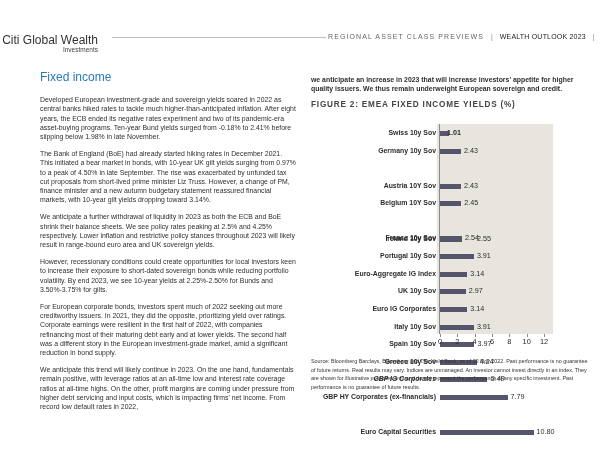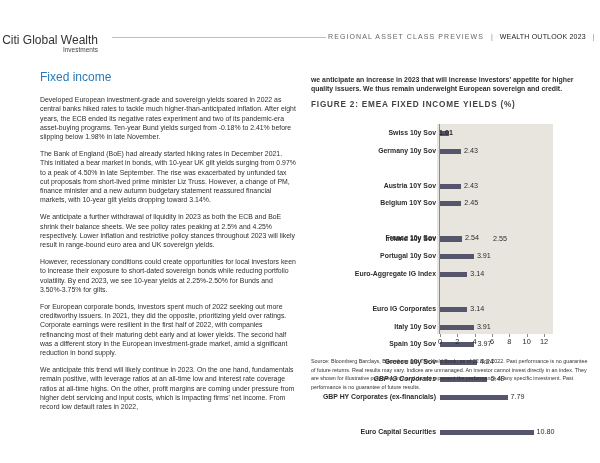--- a/index.html
+++ b/index.html
@@ -67,21 +67,21 @@
   <p class="para">we anticipate an increase in 2023 that will increase investors' appetite for higher quality issuers. We thus remain underweight European sovereign and credit.</p>
   <div class="fig-title">FIGURE 2: EMEA FIXED INCOME YIELDS (%)</div>
 </div>
 
 <div class="chart" id="chart">
   <div class="chart-bg"></div>
   <div class="axis-line"></div>
 <div class="row" style="top: 5px;">
       <span class="row-label">Swiss 10y Sov</span>
       <div class="bar" style="width: 8.75333px; background: rgb(85, 86, 107);"></div>
-      <span class="val" style="left: 128px; font-weight: bold;">1.01</span>
+      <span class="val" style="left: 136px; font-weight: bold;">1.01</span>
     </div>
     <div class="row" style="top: 22.6px;">
       <span class="row-label">Germany 10y Sov</span>
       <div class="bar" style="width: 21.06px; background: rgb(85, 86, 107);"></div>
       <span class="val" style="left: 153.06px;">2.43</span>
     </div>
     <div class="row" style="top: 57.8px;">
       <span class="row-label">Austria 10Y Sov</span>
       <div class="bar" style="width: 21.06px; background: rgb(85, 86, 107);"></div>
       <span class="val" style="left: 153.06px;">2.43</span>
@@ -92,31 +92,36 @@
       <span class="val" style="left: 153.233px;">2.45</span>
     </div>
     <div class="row" style="top: 110px;">
       <span class="row-label">France 10y Sov</span>
       <div class="bar" style="width: 22.0133px; background: rgb(85, 86, 107);"></div>
       <span class="val" style="left: 154.013px;">2.54</span>
     </div>
     <div class="row" style="top: 110.6px;">
       <span class="row-label">Ireland 10y Sov</span>
       <div class="bar" style="width: 22.1px; background: rgb(85, 86, 107);"></div>
-      <span class="val" style="left: 159px; padding-left: 23px;">2.55</span>
+      <span class="val" style="left: 166px;">2.55</span>
     </div>
     <div class="row" style="top: 128.2px;">
       <span class="row-label">Portugal 10y Sov</span>
       <div class="bar" style="width: 33.8867px; background: rgb(85, 86, 107);"></div>
       <span class="val" style="left: 165.887px;">3.91</span>
     </div>
     <div class="row" style="top: 145.8px;">
       <span class="row-label">Euro-Aggregate IG Index</span>
       <div class="bar" style="width: 27.2133px; background: rgb(85, 86, 107);"></div>
       <span class="val" style="left: 159.213px;">3.14</span>
+    </div>
+    <div class="row" style="top: 163.4px;">
+      <span class="row-label">UK 10y Sov</span>
+      <div class="bar" style="width: 25.74px; background: rgb(85, 86, 107);"></div>
+      <span class="val" style="left: 157.74px;">2.97</span>
     </div>
     <div class="row" style="top: 181px;">
       <span class="row-label">Euro IG Corporates</span>
       <div class="bar" style="width: 27.2133px; background: rgb(85, 86, 107);"></div>
       <span class="val" style="left: 159.213px;">3.14</span>
     </div>
     <div class="row" style="top: 198.6px;">
       <span class="row-label">Italy 10y Sov</span>
       <div class="bar" style="width: 33.8867px; background: rgb(85, 86, 107);"></div>
       <span class="val" style="left: 165.887px;">3.91</span>

